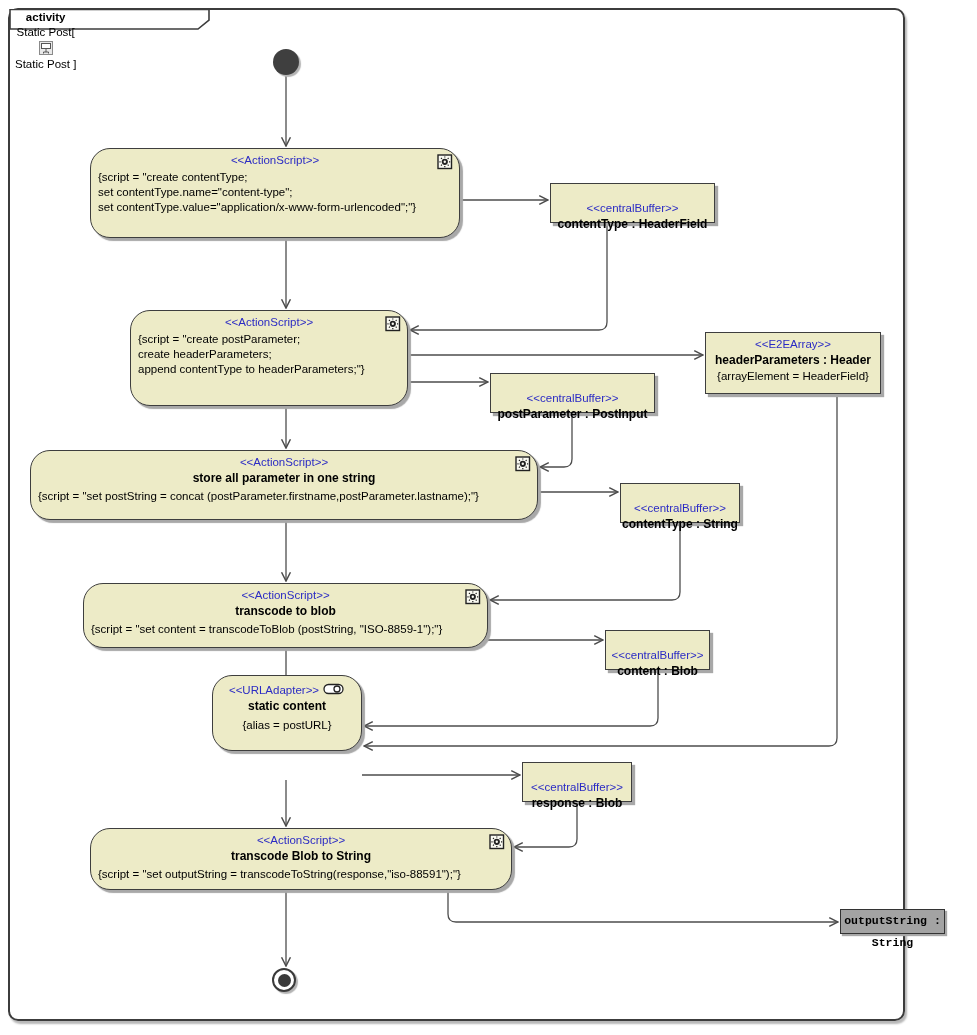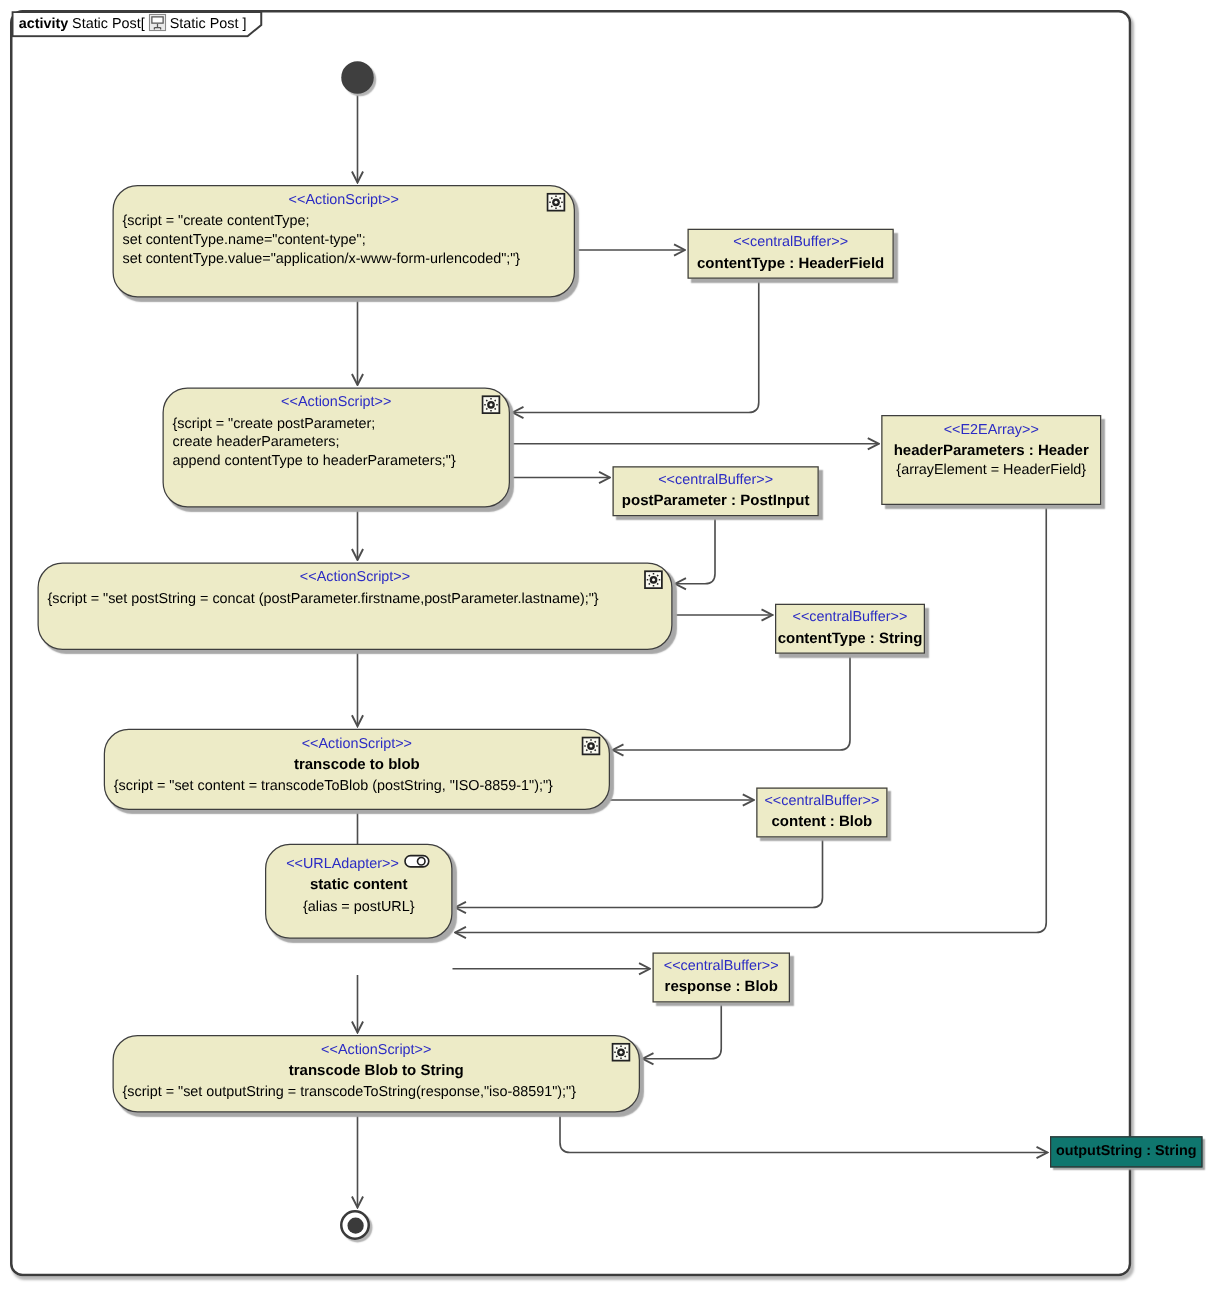--- a/index.html
+++ b/index.html
@@ -10,66 +10,66 @@
   
   .frame {
     position:absolute; left:8px; top:8px; width:897px; height:1013px;
     border:2px solid #3c3c3c; border-radius:10px; box-sizing:border-box;
     box-shadow:2px 3px 2px #b8b8b8; background:transparent;
   }
   .tab { position:absolute; left:9px; top:9px; width:202px; height:21px; }
   .tab svg.tab-bg { position:absolute; left:0; top:0; }
   .tab-text {
     position:absolute; left:6px; top:2px; font-size:11.5px; white-space:nowrap;
-    display:flex; align-items:flex-end; gap:3px;
+    display:flex; align-items:center; gap:3px;flex-direction:column;
   }
   .tab-text .kw { font-weight:bold; }
   .tab-icon { display:inline-block; width:14px; height:14px; position:relative; top:0px; }
 
   
   svg.edges { position:absolute; left:0; top:0; z-index:2; }
   svg.edges path { stroke:#4d4d4d; stroke-width:1.3; fill:none; }
 
   
   .node { position:absolute; z-index:3; box-sizing:border-box; }
   .action {
     background:#edebc7; border:1.7px solid #3e3e3e; border-radius:20px;
     box-shadow:3px 3px 1px #a8a8a8; padding-top:4px;
   }
   .buffer {
     background:#edebc7; border:1.4px solid #3e3e3e;
-    box-shadow:3px 3px 1px #a8a8a8; padding-top:3px; text-align:center;
+    box-shadow:3px 3px 1px #a8a8a8; padding-top:17px; text-align:center;
   }
   .stereo { color:#2b2bc4; font-size:11.5px; text-align:center; line-height:15px; }
   .nname  { font-weight:bold; font-size:12px; text-align:center; line-height:17px; }
   .script {
     font-size:11.5px; line-height:15px; text-align:left; padding:2px 7px 0 7px;
     white-space:pre-line;
   }
   .tagval { font-size:11.5px; text-align:center; line-height:15px; }
   .gear { position:absolute; top:5px; right:6px; width:16px; height:16px; }
   .pill-icon { display:inline-block; width:22px; height:12px; margin-left:4px; vertical-align:-1px; }
 
   
   #n-create-http   { left:90px;  top:148px; width:370px; height:90px; }
   #b-content-type  { left:550px; top:183px; width:165px; height:40px; }
   #n-create-post   { left:130px; top:310px; width:278px; height:96px; }
   #b-post-param    { left:490px; top:373px; width:165px; height:40px; }
-  #b-header-params { left:705px; top:332px; width:176px; height:72px; padding-top:4px; }
+  #b-header-params { left:705px; top:332px; width:176px; height:62px; padding-top:4px; }
   #n-store-all     { left:30px;  top:450px; width:508px; height:70px; }
   #b-post-string   { left:620px; top:483px; width:120px; height:40px; }
   #n-trans-blob    { left:83px;  top:583px; width:405px; height:65px; }
   #b-content       { left:605px; top:630px; width:105px; height:40px; }
   #n-url-adapter   { left:212px; top:675px; width:150px; height:76px; padding-top:7px; }
   #b-response      { left:522px; top:762px; width:110px; height:40px; }
   #n-trans-string  { left:90px;  top:828px; width:422px; height:62px; }
   #p-output {
-    left:840px; top:909px; width:122px; height:25px; z-index:4;
-    background:#0f766e; border:1.5px solid #333; box-shadow:2px 2px 1px #a8a8a8;
-    font-weight:bold; font-size:11.5px; text-align:center; line-height:22px;
+    left:840px; top:909px; width:105px; height:25px; z-index:4;
+    background:#a3a3a3; border:1.5px solid #333; box-shadow:2px 2px 1px #a8a8a8;
+    font-weight:bold; font-size:11.5px; text-align:center; line-height:22px;font-family:Liberation Mono, monospace;
   }
   .initial-node {
     position:absolute; left:273px; top:49px; width:26px; height:26px; z-index:3;
     background:#3f3f3f; border-radius:50%; box-shadow:2px 2px 1px #b4b4b4;
   }
   .final-node {
     position:absolute; left:272px; top:968px; width:24px; height:24px; z-index:3;
     background:#fff; border:2px solid #3a3a3a; border-radius:50%; box-sizing:border-box;
     box-shadow:2px 2px 1px #b4b4b4;
   }
@@ -174,20 +174,21 @@
   </div>
 
   <div class="node buffer" id="b-header-params">
     <div class="stereo">&lt;&lt;E2EArray&gt;&gt;</div>
     <div class="nname">headerParameters : Header</div>
     <div class="tagval">{arrayElement = HeaderField}</div>
   </div>
 
   <div class="node action" id="n-store-all">
     <div class="stereo">&lt;&lt;ActionScript&gt;&gt;</div>
+    <div class="nname">store all parameter in one string</div>
     <div class="script">{script = "set postString = concat (postParameter.firstname,postParameter.lastname);"}</div>
     <span class="gear">
       <svg width="16" height="16" viewBox="0 0 16 16">
           <rect x="1" y="1" width="13.5" height="13.5" fill="#fafaf2" stroke="#222" stroke-width="1.4"></rect>
           <circle cx="7.8" cy="7.8" r="3.1" fill="#222"></circle>
           <circle cx="7.8" cy="7.8" r="1.2" fill="#fafaf2"></circle>
           <path d="M7.8,3.6 V2.4 M7.8,12 V13.2 M3.6,7.8 H2.4 M12,7.8 H13.2 M4.9,4.9 L4,4 M10.7,10.7 L11.6,11.6 M10.7,4.9 L11.6,4 M4.9,10.7 L4,11.6" stroke="#222" stroke-width="1.2" fill="none"></path>
         </svg>
     </span>
   </div>

